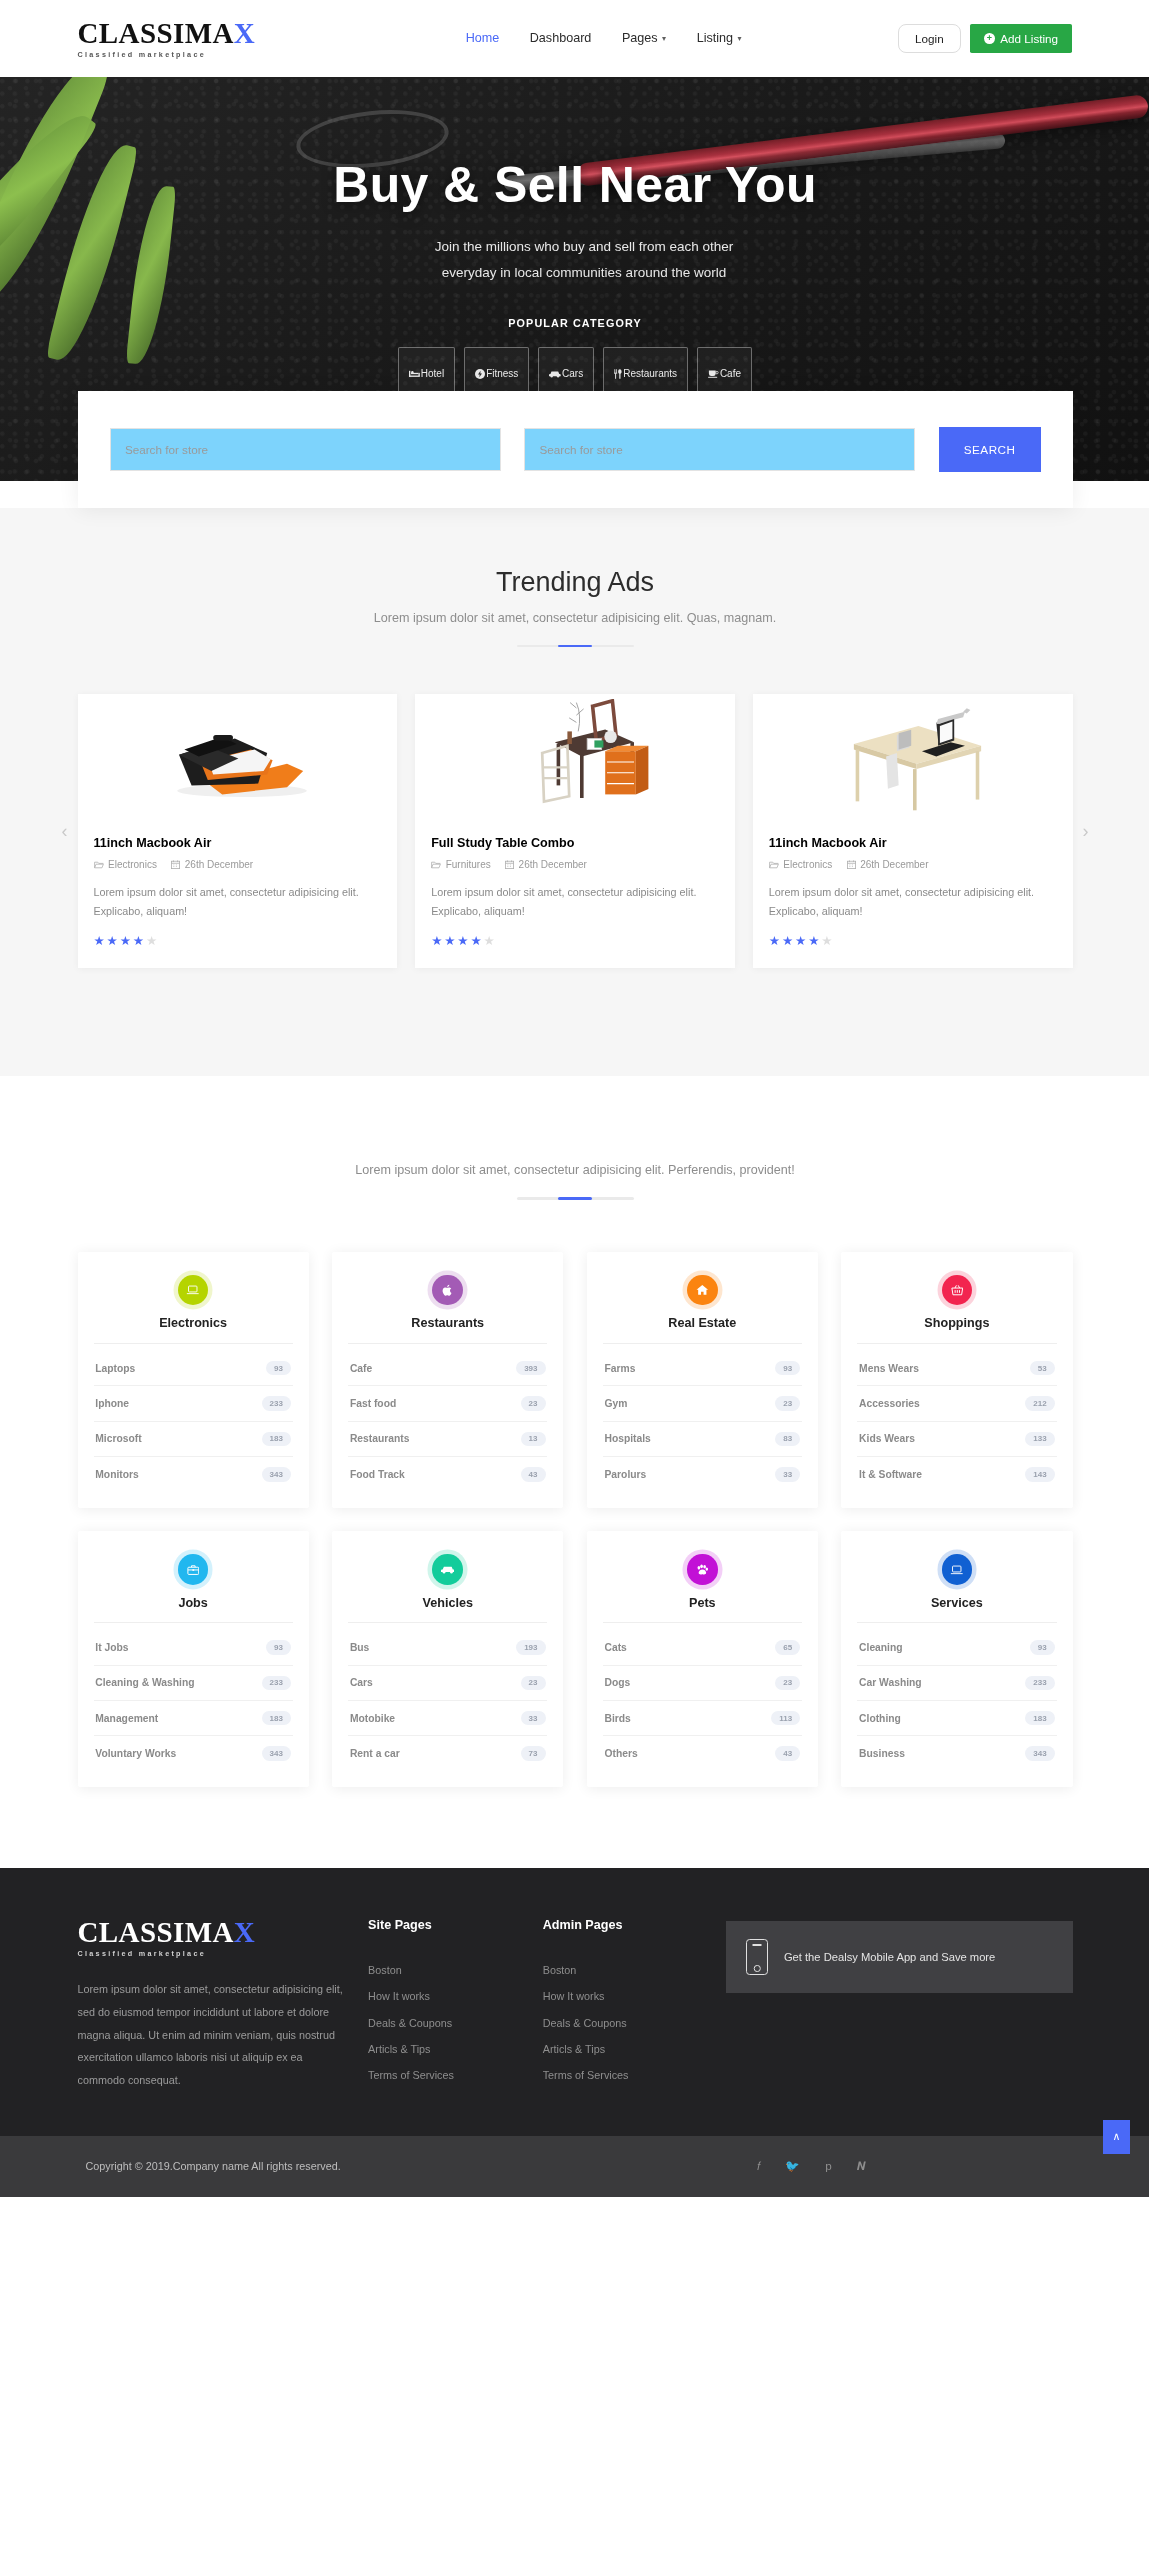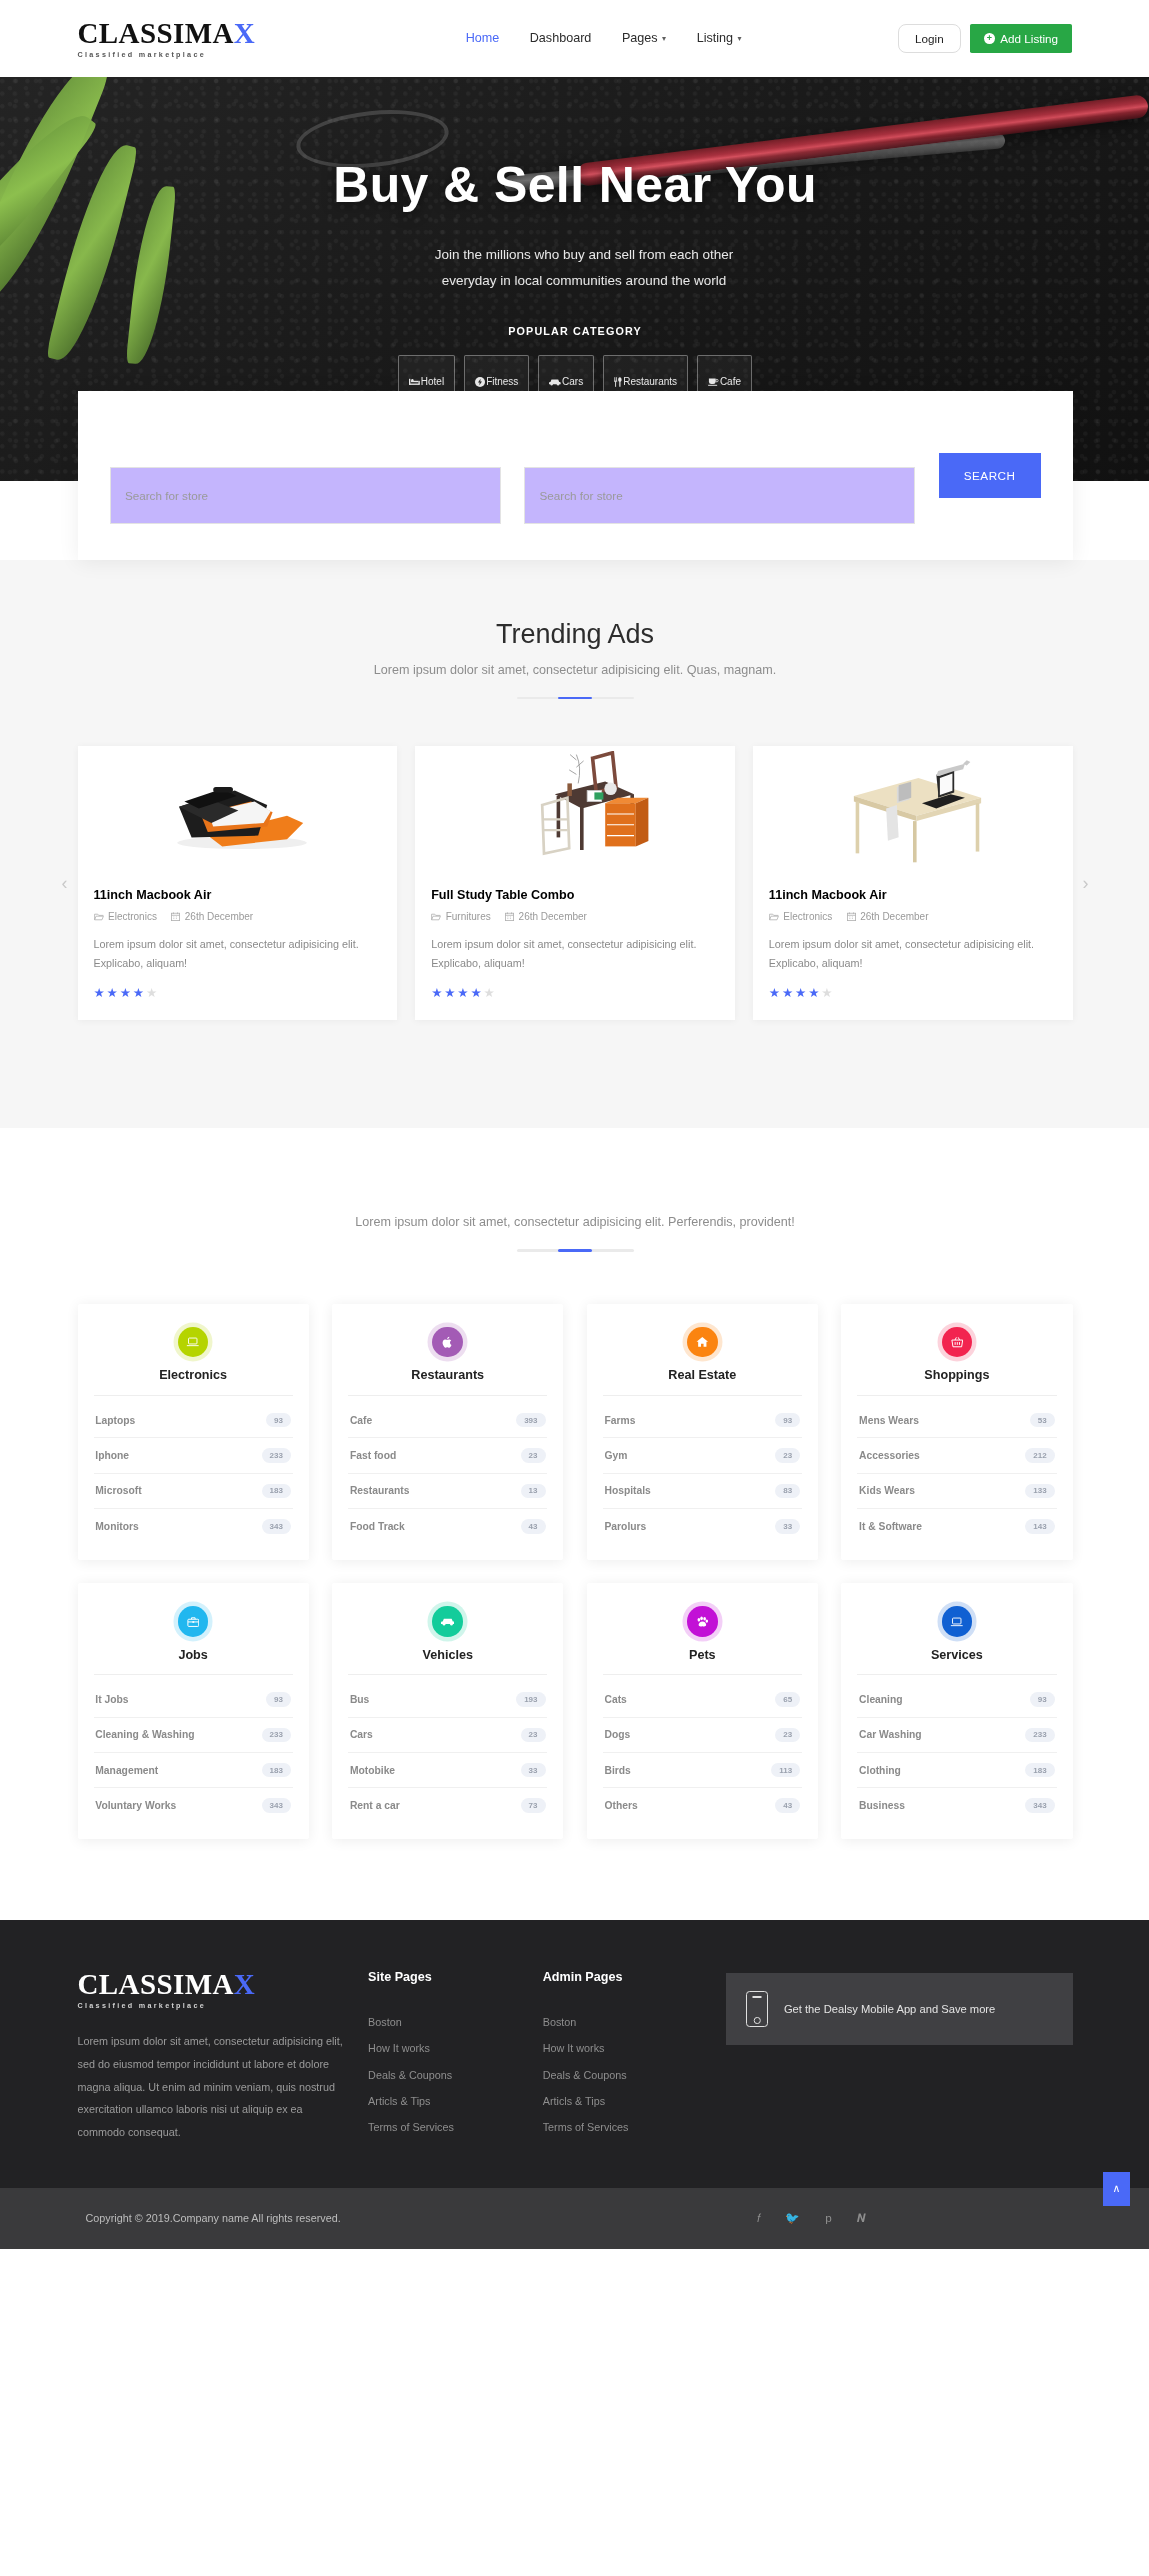--- a/index.html
+++ b/index.html
@@ -110,21 +110,21 @@
   .leaf.l4 { top: 108px; left: 135px; width: 32px; height: 180px; transform: rotate(6deg); }
   .hero-content {
     position: relative; z-index: 5; text-align: center;
     padding-top: 79px; color: #fff;
   }
   .hero-title {
     font-size: 50px; font-weight: 700; letter-spacing: 0.4px;
     text-shadow: 0 1.8px 12.6px rgba(0,0,0,.55);
   }
   .hero-sub {
-    font-size: 13.5px; line-height: 1.9; margin-top: 28px;
+    font-size: 13.5px; line-height: 1.9; margin-top: 20px;
     color: #e8e8e8; font-weight: 400; padding-left: 18px;
   }
   .popular-label {
     margin-top: 32px; font-size: 10.8px; font-weight: 700; letter-spacing: 1.1px;
   }
   .cat-pills {
     margin-top: 18px; display: flex; justify-content: center; gap: 9px;
   }
   .cat-pill {
     border: 0.9px solid rgba(255,255,255,.35);
@@ -135,23 +135,23 @@
   .cat-pill svg { display: block; }
 
   
   .search-wrap { position: relative; margin-top: -90px; z-index: 10; }
   .search-panel {
     width: 995px; margin: 0 auto; background: #fff;
     padding: 36px 32px; box-shadow: 0 1.8px 20px rgba(0,0,0,.07);
     display: flex; align-items: center; gap: 23.4px;
   }
   .search-field {
-    flex: 1; height: 57px; border: 0.9px solid #e3e3e3;
+    flex: 1; height: 43px; border: 0.9px solid #e3e3e3;
     padding: 0 14.4px; font-size: 11.7px; color: #555;
-    font-family: "Liberation Sans", sans-serif; outline: none; background: #c4b5fd; margin-top: 40px;
+    font-family: "Liberation Sans", sans-serif; outline: none; background: #7dd3fc;
   }
   .search-field::placeholder { color: #9a9a9a; }
   .btn-search {
     background: #4a69f7; color: #fff; border: none;
     height: 45px; padding: 0 25px; font-size: 11.7px; letter-spacing: 0.5px;
     cursor: pointer; font-family: "Liberation Sans", sans-serif;
   }
 
   
   .section-head { text-align: center; }

